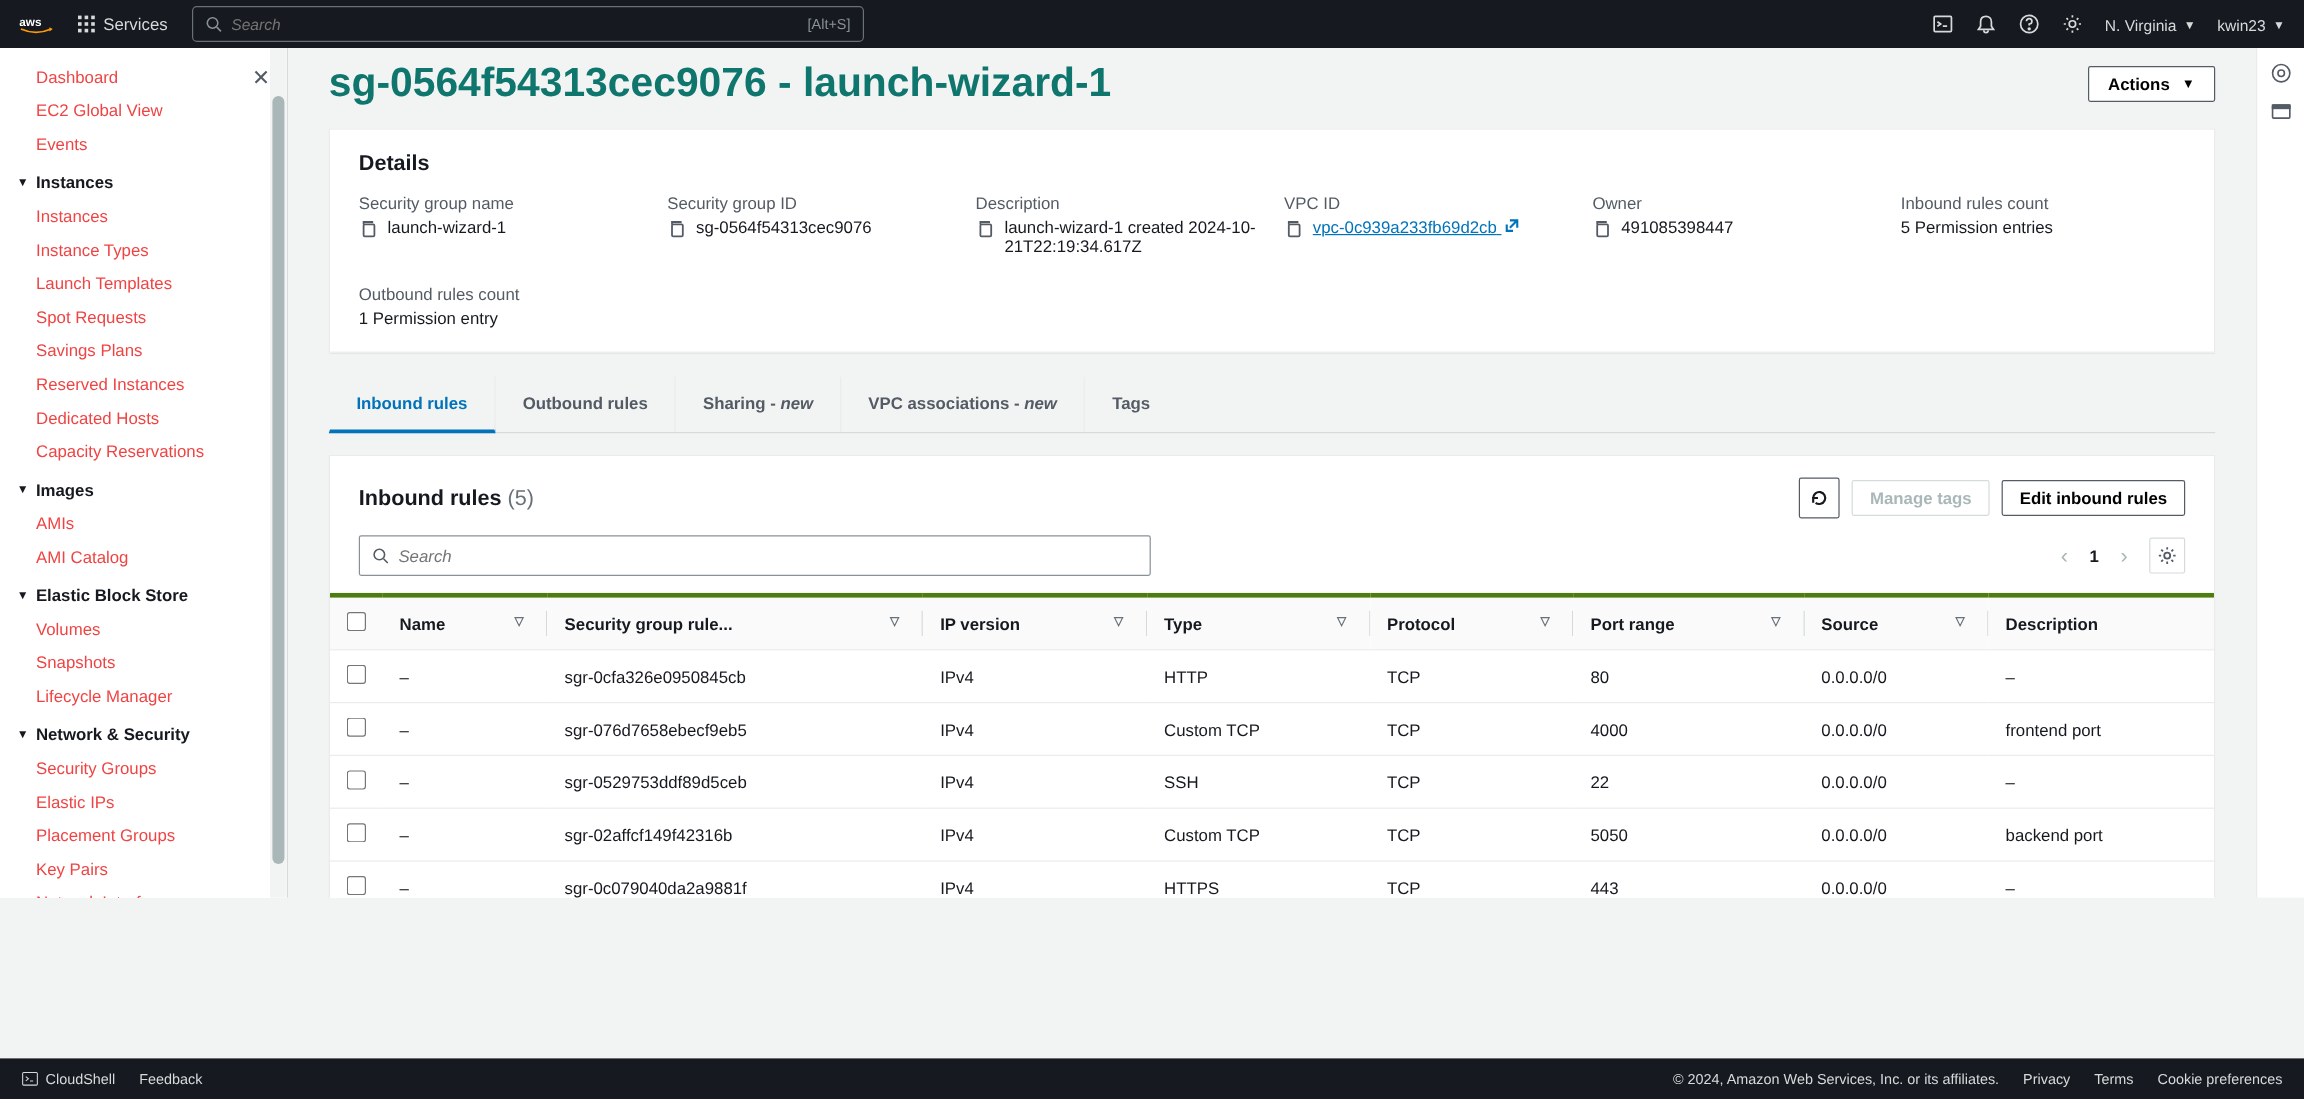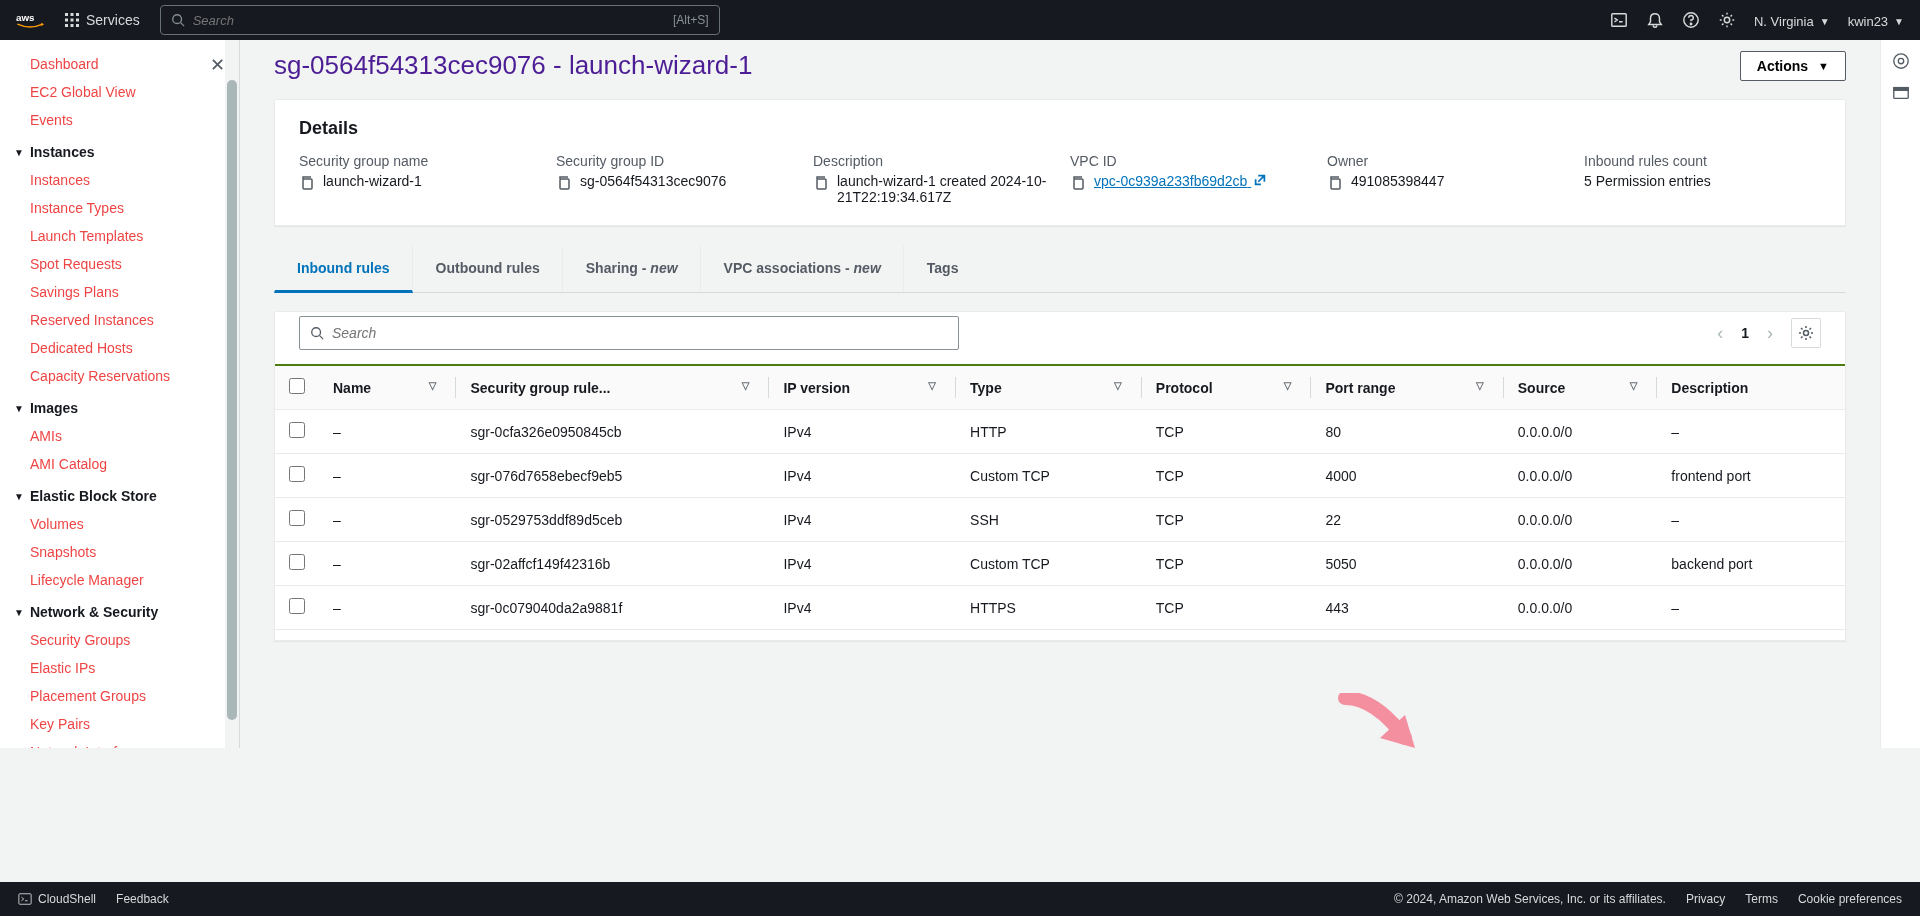--- a/index.html
+++ b/index.html
@@ -32,21 +32,21 @@
 .nav-caret { font-size:10px; }
 .close-x { position:absolute; right:14px; top:14px; font-size:18px; color:#545b64; cursor:pointer;}
 .side-scroll { position:absolute; right:0; top:0; bottom:0; width:14px; background:#f2f3f3; }
 .side-thumb { position:absolute; right:0; top:40px; width:10px; height:640px; background:#aab7b8; border-radius:5px; margin-right:2px;}
 
 
 .main { flex:1; overflow:auto; padding: 0 34px 20px 34px; position:relative; background:#f2f3f3;}
 .right-rail { width:40px; background:#fff; border-left:1px solid #e9ebed; display:flex; flex-direction:column; align-items:center; padding-top:12px; gap:14px;}
 
 .page-head { display:flex; justify-content:space-between; align-items:center; padding: 10px 0 18px;}
-.page-title { font-size: 26px; font-weight:400; color:#4c1d95;}
+.page-title { font-size: 34px; font-weight:700; color:#0f766e;}
 .actions-btn { border:1px solid #545b64; background:#fff; border-radius:2px; padding:6px 16px; font-weight:700; display:flex; align-items:center; gap:8px; cursor:pointer; font-size:14px;}
 
 
 .panel { background:#fff; border:1px solid #e9ebed; border-radius:0; margin-bottom: 20px; box-shadow:0 1px 1px rgba(0,0,0,.05);}
 .panel-title { font-size:18px; font-weight:700; padding:18px 24px 14px;}
 .panel-body { padding: 0 24px 20px;}
 .detail-grid { display:grid; grid-template-columns: 1fr 1fr 1fr 1fr 1fr 1fr; column-gap: 20px; row-gap: 24px;}
 .detail-label { color:#545b64; font-size:14px; margin-bottom:4px;}
 .detail-value { display:flex; align-items:flex-start; gap:8px; font-size:14px;}
 .copy-icon-svg { width:16px; height:16px; stroke:#545b64; fill:none; stroke-width:1.5; flex-shrink:0; margin-top:2px; cursor:pointer;}
@@ -74,21 +74,21 @@
 .ir-search input { border:none; outline:none; font-size:14px; font-style:italic; flex:1; color:#545b64;}
 .pager { display:flex; align-items:center; gap:14px; color:#545b64;}
 .pager-nav { color:#aab7b8; cursor:default; font-size:18px; padding:0 4px;}
 .pager-num { font-weight:700; color:#16191f;}
 .gear-btn { width:30px; height:30px; border:1px solid #d5dbdb; border-radius:2px; display:inline-flex; align-items:center; justify-content:center; cursor:pointer;}
 .gear-svg { width:16px; height:16px; stroke:#545b64; fill:none; stroke-width:1.5;}
 
 
 .tbl-wrap { overflow-x:auto; padding: 0 0 10px;}
 .tbl { width:100%; border-collapse:collapse; min-width: 1560px;}
-.tbl th { text-align:left; font-weight:700; font-size:14px; padding:12px 14px; background:#fafafa; border-top:2px solid #4d7c0f; border-bottom:1px solid #e9ebed; white-space:nowrap; position:relative;}
+.tbl th { text-align:left; font-weight:700; font-size:14px; padding:12px 14px; background:#fafafa; border-top:4px solid #4d7c0f; border-bottom:1px solid #e9ebed; white-space:nowrap; position:relative;}
 .tbl th .sort { font-size:10px; color:#687078; margin-right:6px;}
 .th-divider { position:absolute; right:0; top:25%; height:50%; width:1px; background:#d5dbdb;}
 .tbl td { padding:12px 14px; border-bottom:1px solid #e9ebed; font-size:14px;}
 .chk { width:16px; height:16px;}
 
 
 .bottom-footer { position:absolute; bottom:0; left:0; right:0; height:34px; background:#16191f; color:#d5dbdb; display:flex; align-items:center; justify-content:space-between; padding:0 18px; font-size:12px;}
 .bf-left { display:flex; align-items:center; gap:20px;}
 .bf-item { display:flex; align-items:center; gap:6px; cursor:pointer;}
 .bf-right { display:flex; align-items:center; gap:20px;}
@@ -296,33 +296,52 @@
                 </svg>
                 <span>491085398447</span>
               </div>
           </div>
           <div>
             <div class="detail-label">Inbound rules count</div>
             <div class="detail-value">
                 <span>5 Permission entries</span>
               </div>
           </div>
+          <div>
+            <div class="detail-label">Outbound rules count</div>
+            <div class="detail-value">
+                <span>1 Permission entry</span>
+              </div>
+          </div>
         </div>
       </div>
     </div>
 
     <div class="tabs">
       <div class="tab active">Inbound rules</div>
       <div class="tab">Outbound rules</div>
       <div class="tab"><span>Sharing</span> - <em>new</em></div>
       <div class="tab"><span>VPC associations</span> - <em>new</em></div>
       <div class="tab" style="border-right:none;">Tags</div>
     </div>
 
     <div class="panel" style="position:relative;">
+      <div class="ir-head">
+        <div class="ir-title"><span>Inbound rules</span> <span class="ir-count">(5)</span></div>
+        <div class="ir-actions">
+          <span class="btn-icon">
+              <svg class="refresh-svg" viewBox="0 0 16 16">
+                <path d="M3 8 A5 5 0 1 1 5 12"></path>
+                <path d="M3 12 L3 8 L7 8"></path>
+              </svg>
+            </span>
+          <button class="btn btn-disabled">Manage tags</button>
+          <button class="btn">Edit inbound rules</button>
+        </div>
+      </div>
       <div class="search-row">
         <div class="ir-search">
           <svg width="14" height="14" viewBox="0 0 16 16">
               <circle cx="7" cy="7" r="5" stroke="#545b64" stroke-width="1.5" fill="none"></circle>
               <line x1="11" y1="11" x2="15" y2="15" stroke="#545b64" stroke-width="1.5"></line>
             </svg>
           <input placeholder="Search" style="">
         </div>
         <div class="pager">
           <span class="pager-nav">‹</span>

